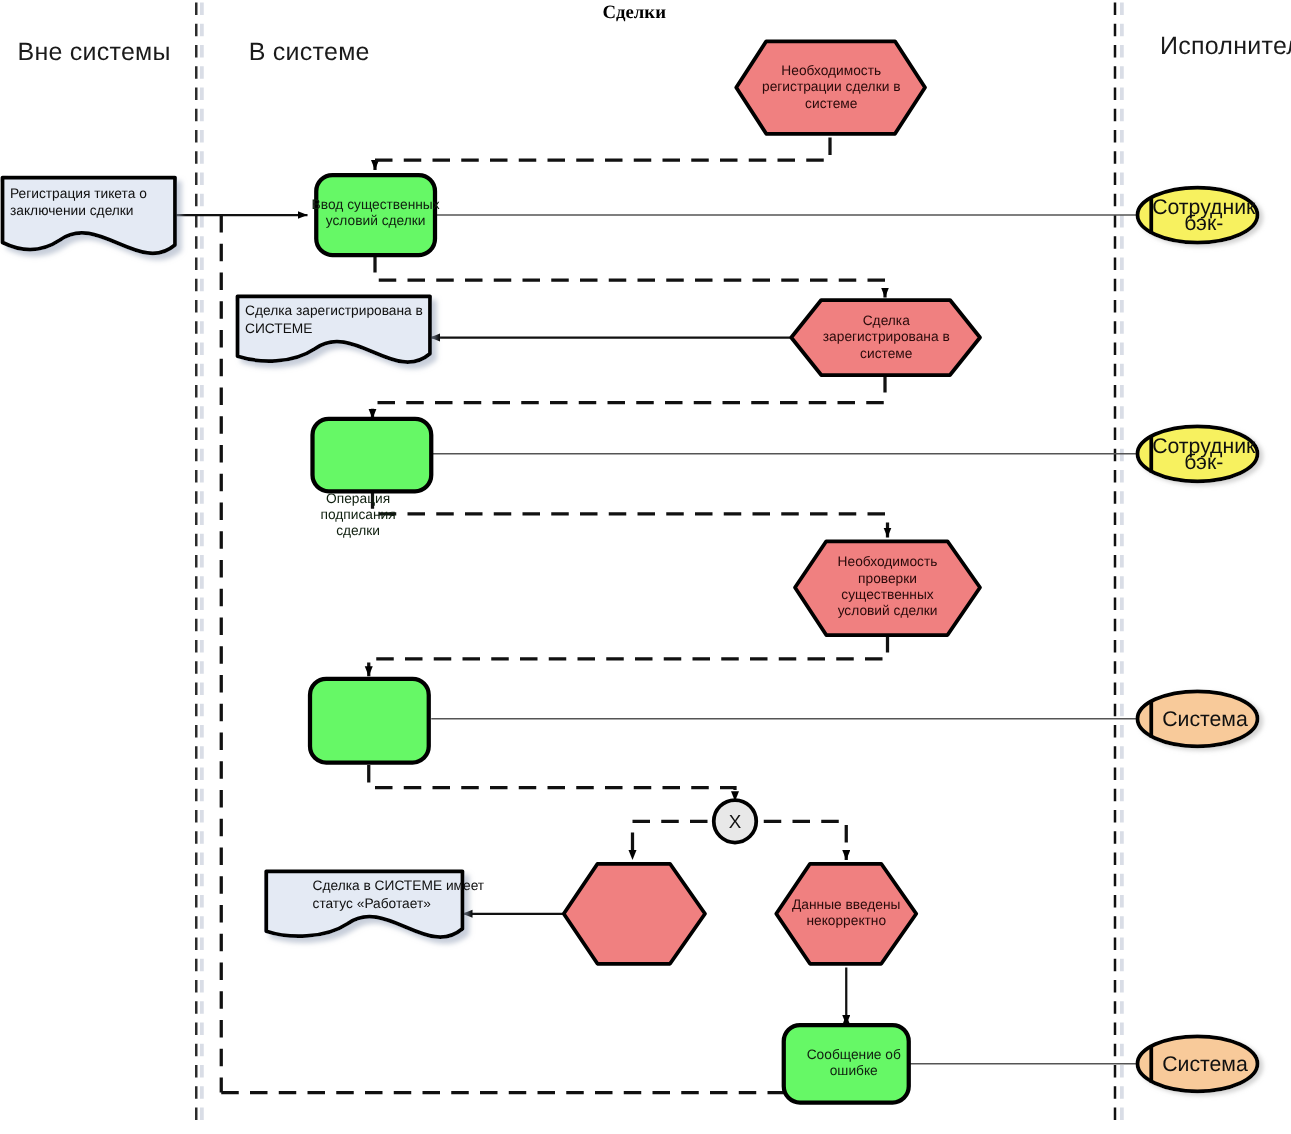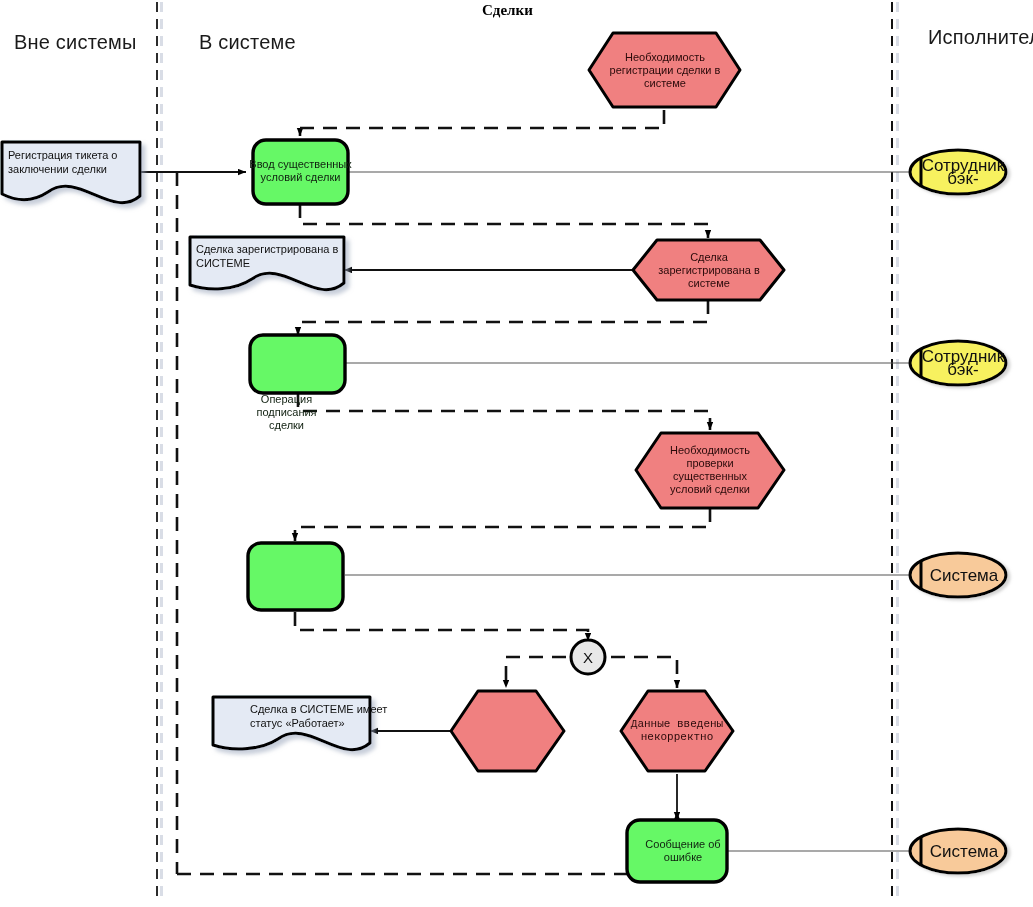--- a/index.html
+++ b/index.html
@@ -206,21 +206,21 @@
 
   <div class="node-label note-text" style="left:218px; top:702px; width:150px; height:40px;margin-left:32px;">Сделка в СИСТЕМЕ имеет статус «Работает»</div>
 
   <div class="node-label dark-red" style="left:604px; top:40px; width:122px; height:60px;">Необходимость регистрации сделки в системе</div>
 
   <div class="node-label dark-red" style="left:646px; top:244px; width:126px; height:52px;">Сделка зарегистрирована в системе</div>
 
   <div class="node-label dark-red" style="left:651px; top:437px; width:118px; height:66px;">Необходимость проверки существенных условий сделки</div>
 
 
-  <div class="node-label dark-red" style="left:627px; top:702px; width:100px; height:58px;font-family:Liberation Mono, monospace;">Данные введены некорректно</div>
+  <div class="node-label dark-red" style="left:627px; top:702px; width:100px; height:58px;">Данные введены некорректно</div>
 
   <div class="node-label" style="left:248px; top:143px; width:105px; height:55px;">Ввод существенных условий сделки</div>
 
   <div class="node-label" style="left:248px; top:354px; width:77px; height:52px;margin-top:32px;">Операция подписания сделки</div>
 
 
   <div class="node-label" style="left:630px; top:824px; width:106px; height:54px;">Сообщение об ошибке</div>
 
   <div class="gateway-label" style="left:571px; top:640px; width:34px; height:34px;">X</div>
 

